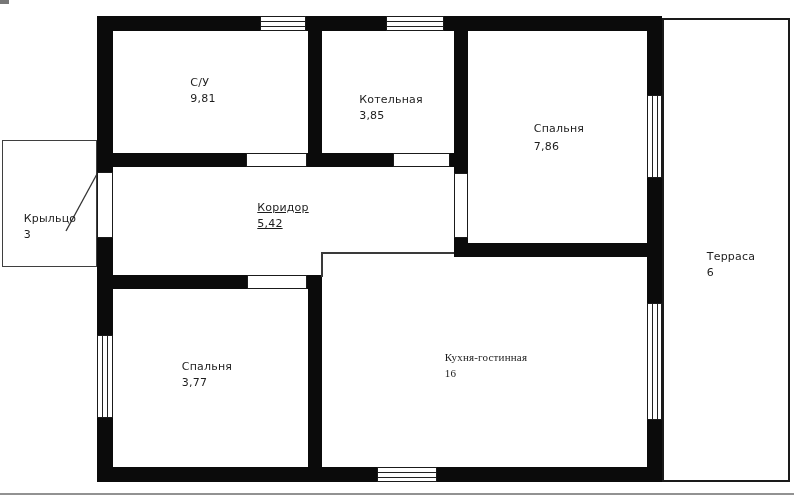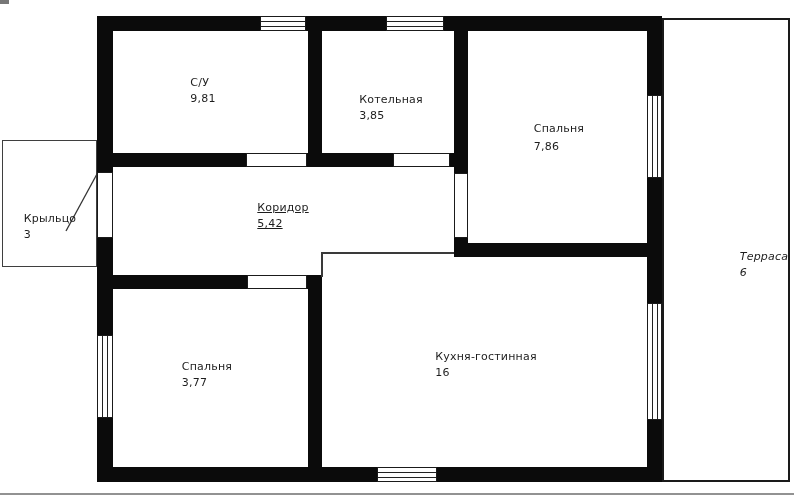--- a/index.html
+++ b/index.html
@@ -82,29 +82,29 @@
     <div>7,86</div>
   </div>
   <div class="label" style="left:283px;top:200px;text-decoration:underline;">
     <div>Коридор</div>
     <div>5,42</div>
   </div>
   <div class="label" style="left:207px;top:359px;">
     <div>Спальня</div>
     <div>3,77</div>
   </div>
-  <div class="label" style="left:486px;top:349px;">
+  <div class="label" style="left:486px;top:349px;font-family:Liberation Serif, serif;">
     <div>Кухня-гостинная</div>
     <div>16</div>
   </div>
   <div class="label" style="left:50px;top:188px;margin-top:23px;">
     <div>Крыльцо</div>
     <div>3</div>
   </div>
-  <div class="label" style="left:764px;top:249px;font-style:italic;">
+  <div class="label" style="left:731px;top:249px;">
     <div>Терраса</div>
     <div>6</div>
   </div>
 
   <div class="divider" style="left:0;top:493px;width:794px;height:2px;"></div>
 
   <div class="artifact" style="left:0;top:0;width:9px;height:4px;"></div>
 
 </div>
 

